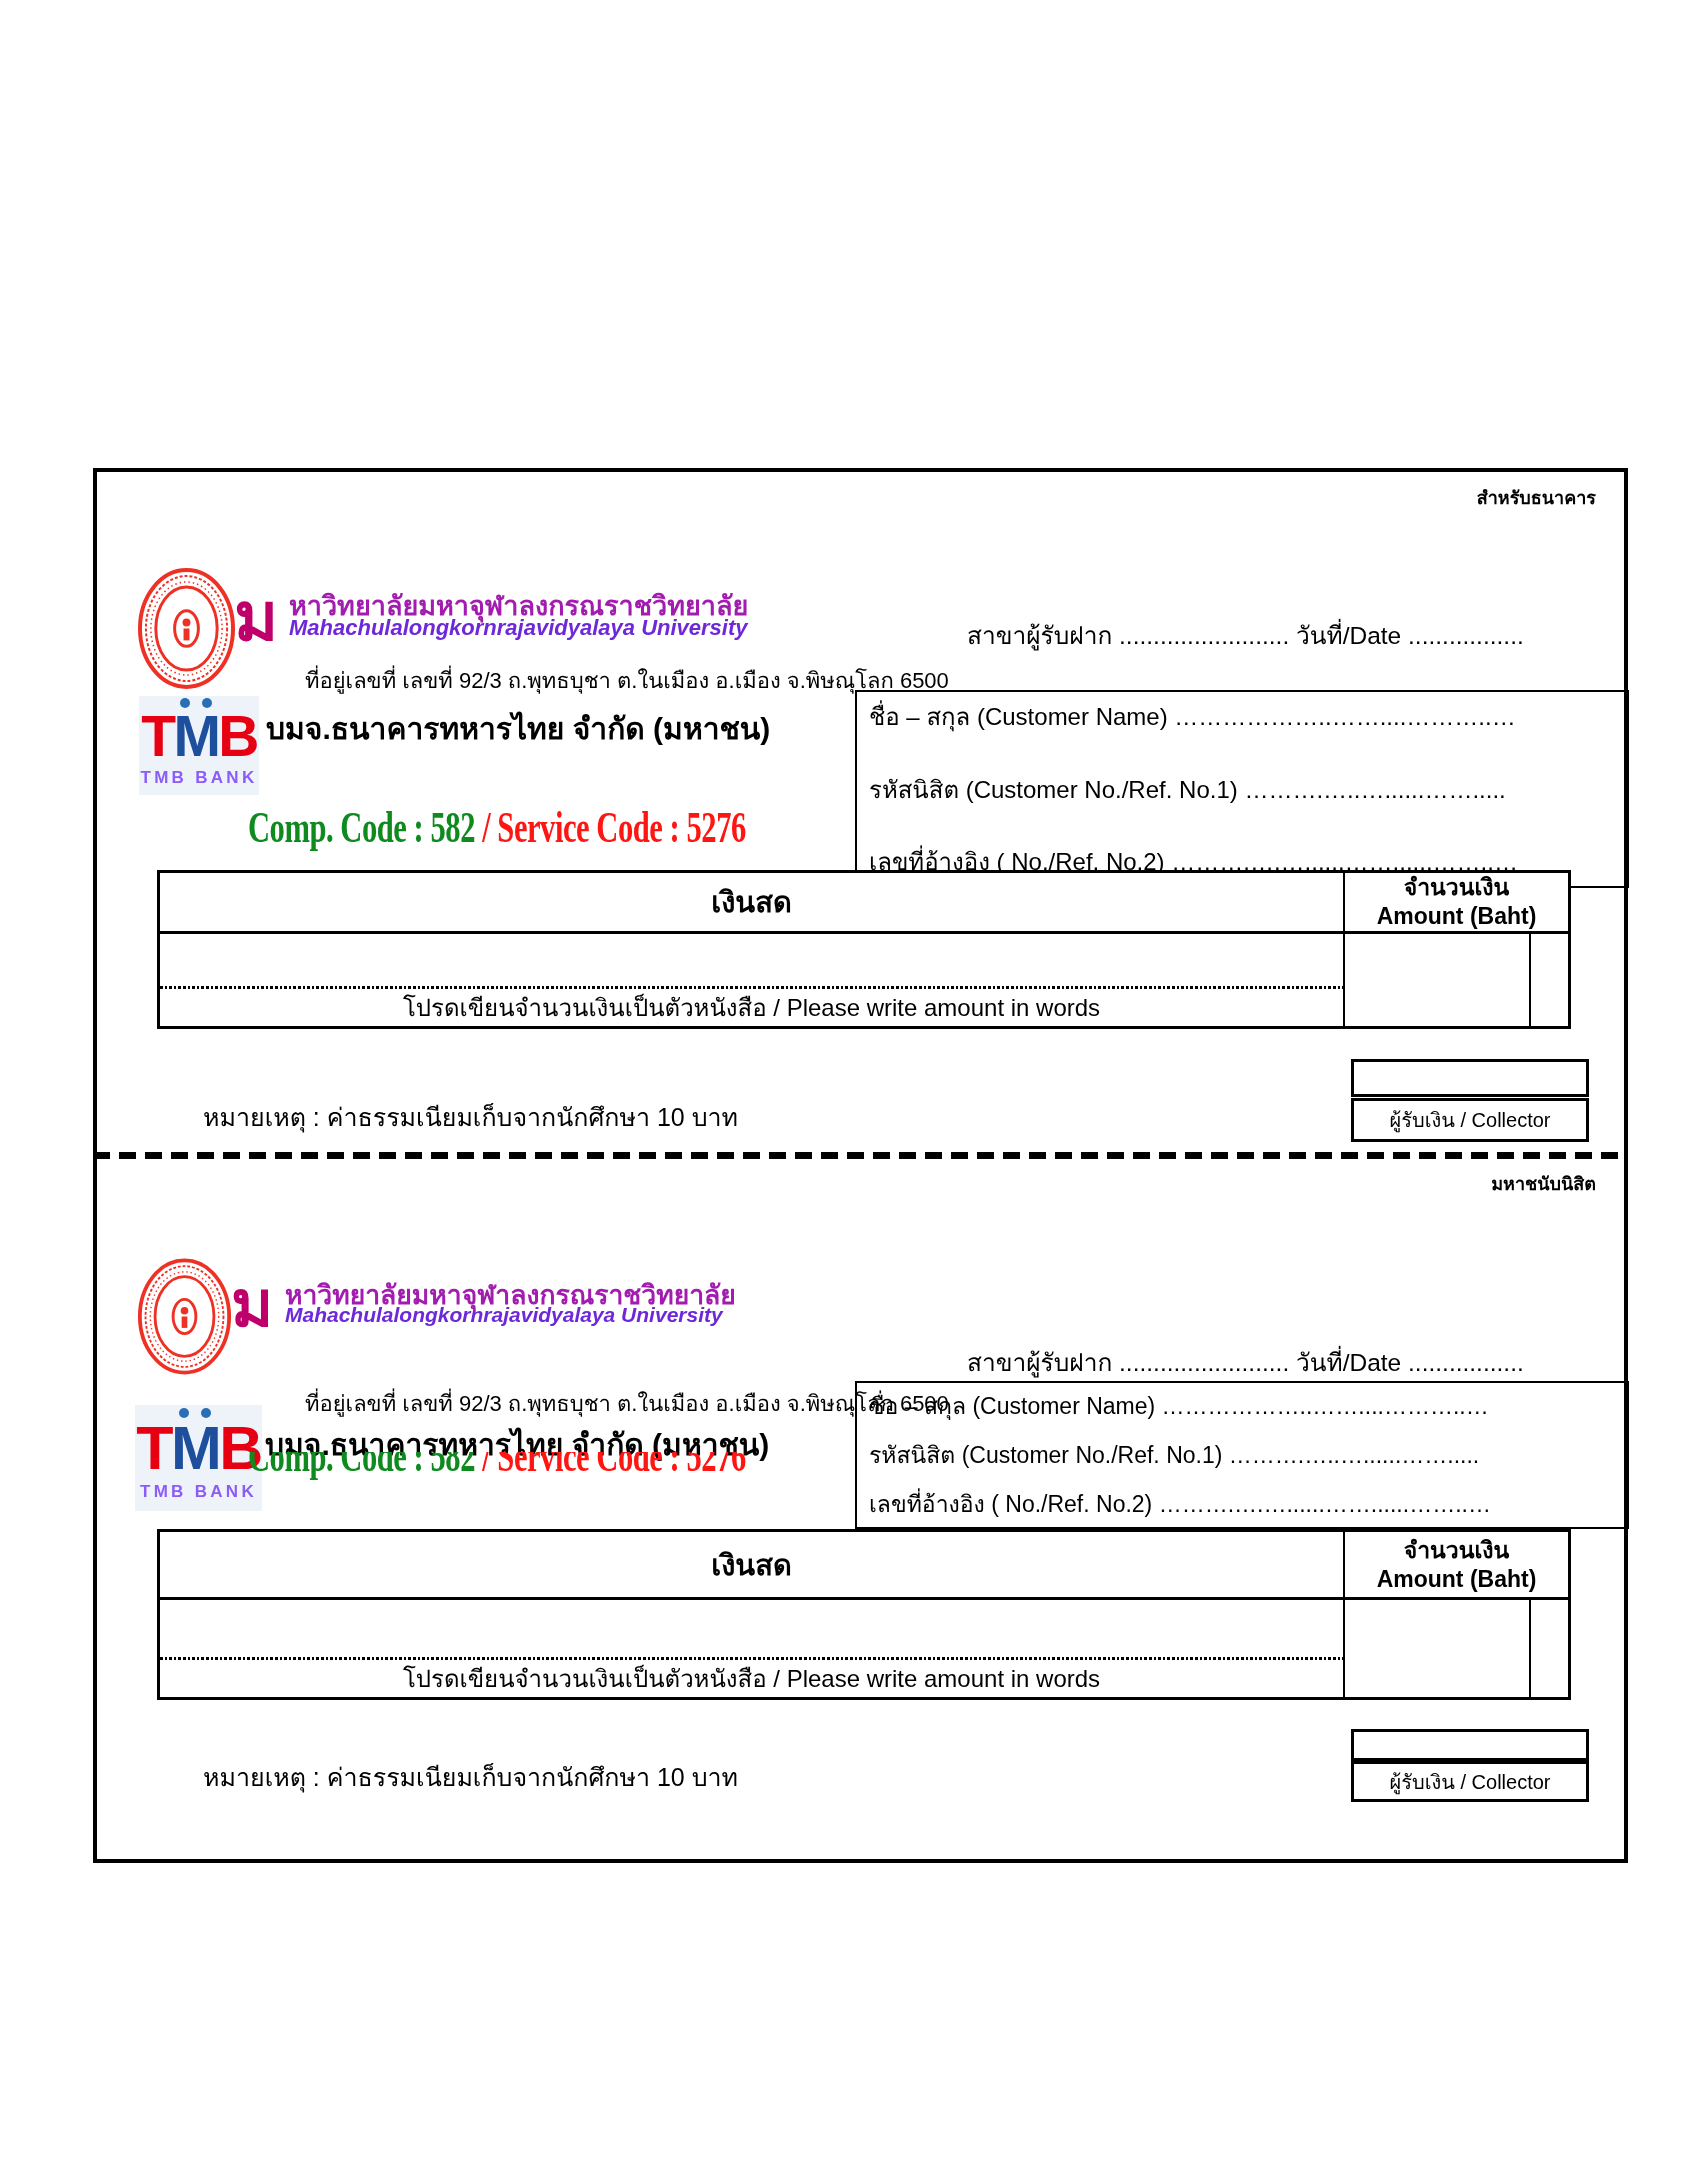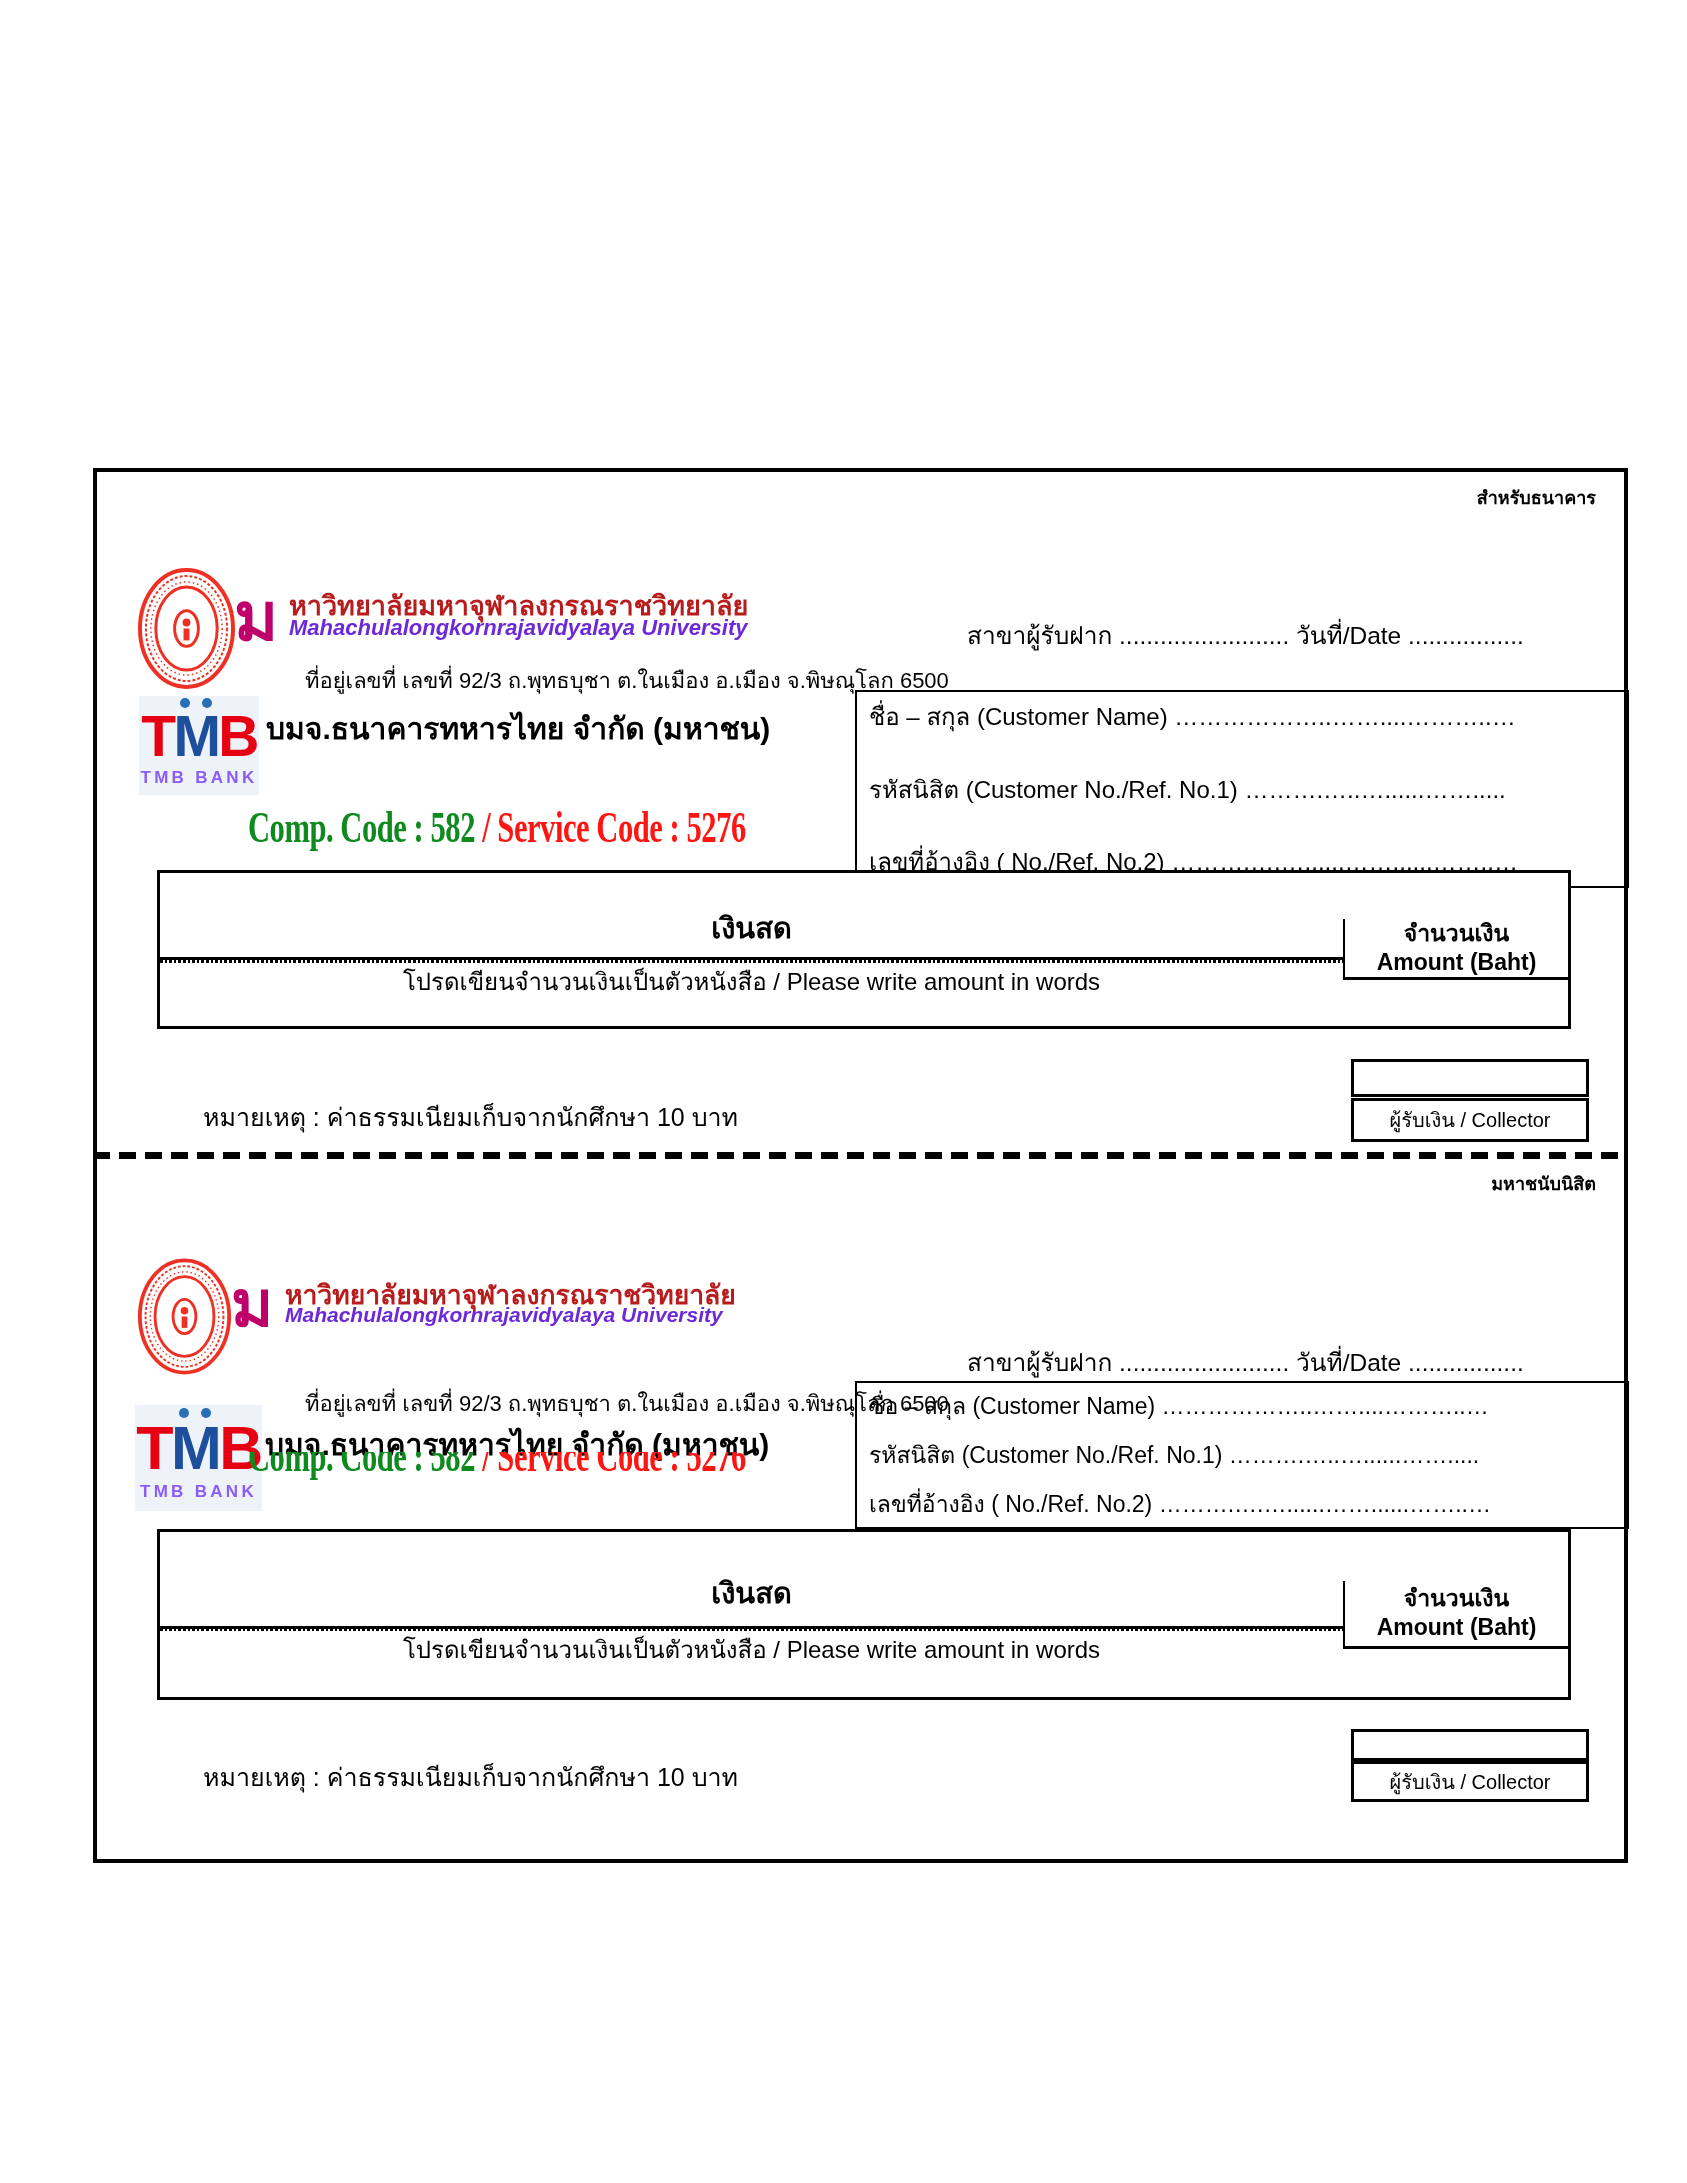--- a/index.html
+++ b/index.html
@@ -18,21 +18,21 @@
   .slip1 .corner-label{top:10.6px;}
   .slip2 .corner-label{top:13.2px;}
 
   
   .seal{position:absolute;}
   .slip1 .seal{left:40px;top:95px;width:99px;height:123px;}
   .slip2 .seal{left:40px;top:101px;width:95px;height:119px;}
   .uni-letter{position:absolute;font-weight:bold;color:#c0006a;line-height:1;}
   .slip1 .uni-letter{left:137px;top:111px;font-size:67px;}
   .slip2 .uni-letter{left:134px;top:116px;font-size:64px;}
-  .uni-th{position:absolute;font-weight:bold;color:#b91c1c;white-space:nowrap;}
+  .uni-th{position:absolute;font-weight:bold;color:#a21caf;white-space:nowrap;}
   .slip1 .uni-th{left:192px;top:112px;font-size:27px;}
   .slip2 .uni-th{left:188px;top:118px;font-size:26.5px;}
   .uni-en{position:absolute;font-style:italic;color:#6d28d9;font-weight:bold;white-space:nowrap;}
   .slip1 .uni-en{left:192px;top:143px;font-size:22px;}
   .slip2 .uni-en{left:188px;top:147px;font-size:21px;}
 
   .branch-line{position:absolute;font-size:24.5px;white-space:nowrap;}
   .slip1 .branch-line{left:870px;top:144px;}
   .slip2 .branch-line{left:870px;top:187px;}
 
@@ -67,21 +67,21 @@
   .comp-code{position:absolute;font-family:"Liberation Serif",serif;font-weight:bold;
     font-size:45px;white-space:nowrap;transform:scaleX(0.68);transform-origin:left center;letter-spacing:-0.7px;}
   .slip1 .comp-code-wrap{position:absolute;left:151px;top:329px;width:728px;height:60px;}
   .slip2 .comp-code-wrap{position:absolute;left:151px;top:296px;width:728px;height:33px;overflow:hidden;}
   .comp-code-wrap .comp-code{position:relative;}
   .slip2 .comp-code-wrap .comp-code{margin-top:-22.5px;display:block;}
   .code-green{color:#0e8a1e;}
   .code-red{color:#ff1511;}
 
   
-  .pay-table{position:absolute;left:60px;width:1414px;border:3.3px solid #000;box-sizing:border-box;display:flex;background:#fff;align-items:center;}
+  .pay-table{position:absolute;left:60px;width:1414px;border:3.3px solid #000;box-sizing:border-box;display:flex;background:#fff;}
   .slip1 .pay-table{top:398px;height:159px;}
   .slip2 .pay-table{top:373px;height:171px;}
   .col-main{flex:1;display:flex;flex-direction:column;}
   .col-amount{width:223px;flex:none;border-left:2.6px solid #000;display:flex;flex-direction:column;}
   .cell-head{border-bottom:3.3px solid #000;display:flex;flex-direction:column;align-items:center;justify-content:center;}
   .slip1 .cell-head{height:58px;}
   .slip2 .cell-head{height:65px;}
   .main-head{font-size:29px;font-weight:bold;}
   .amount-head div{font-size:23px;font-weight:bold;line-height:1.25;white-space:nowrap;}
   .cell-body{flex:1;position:relative;display:flex;flex-direction:column;}

